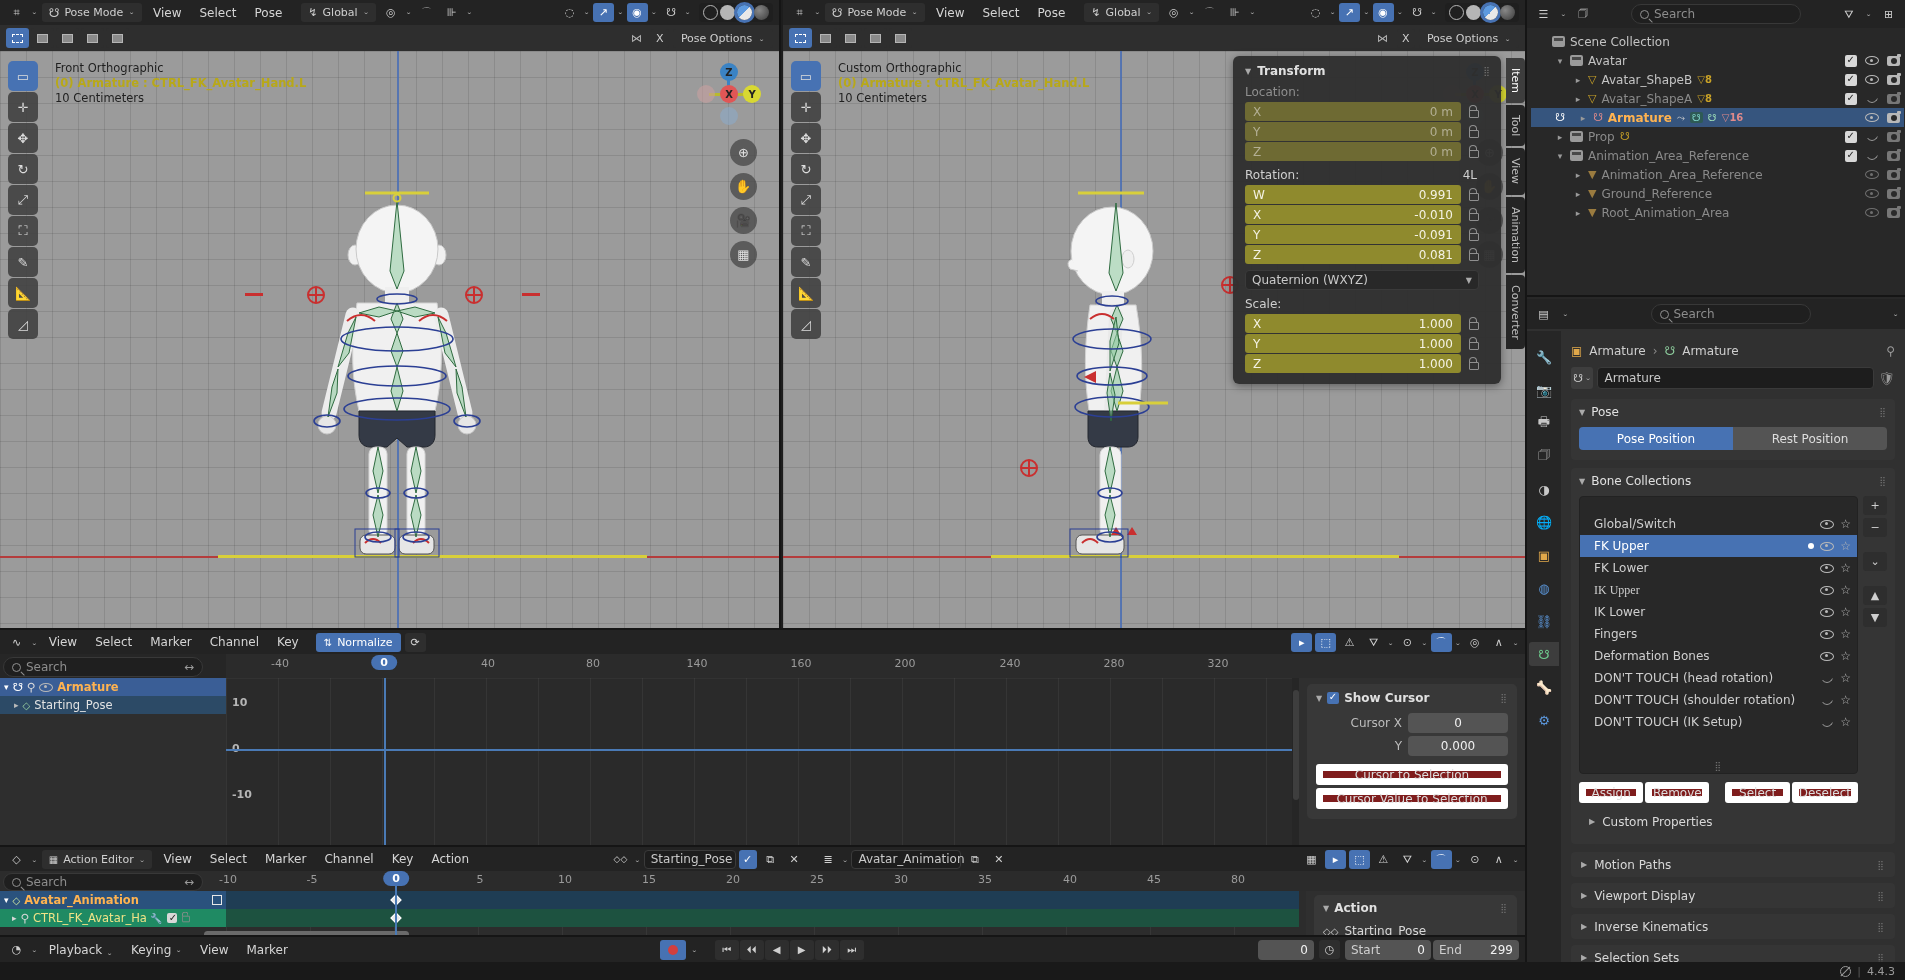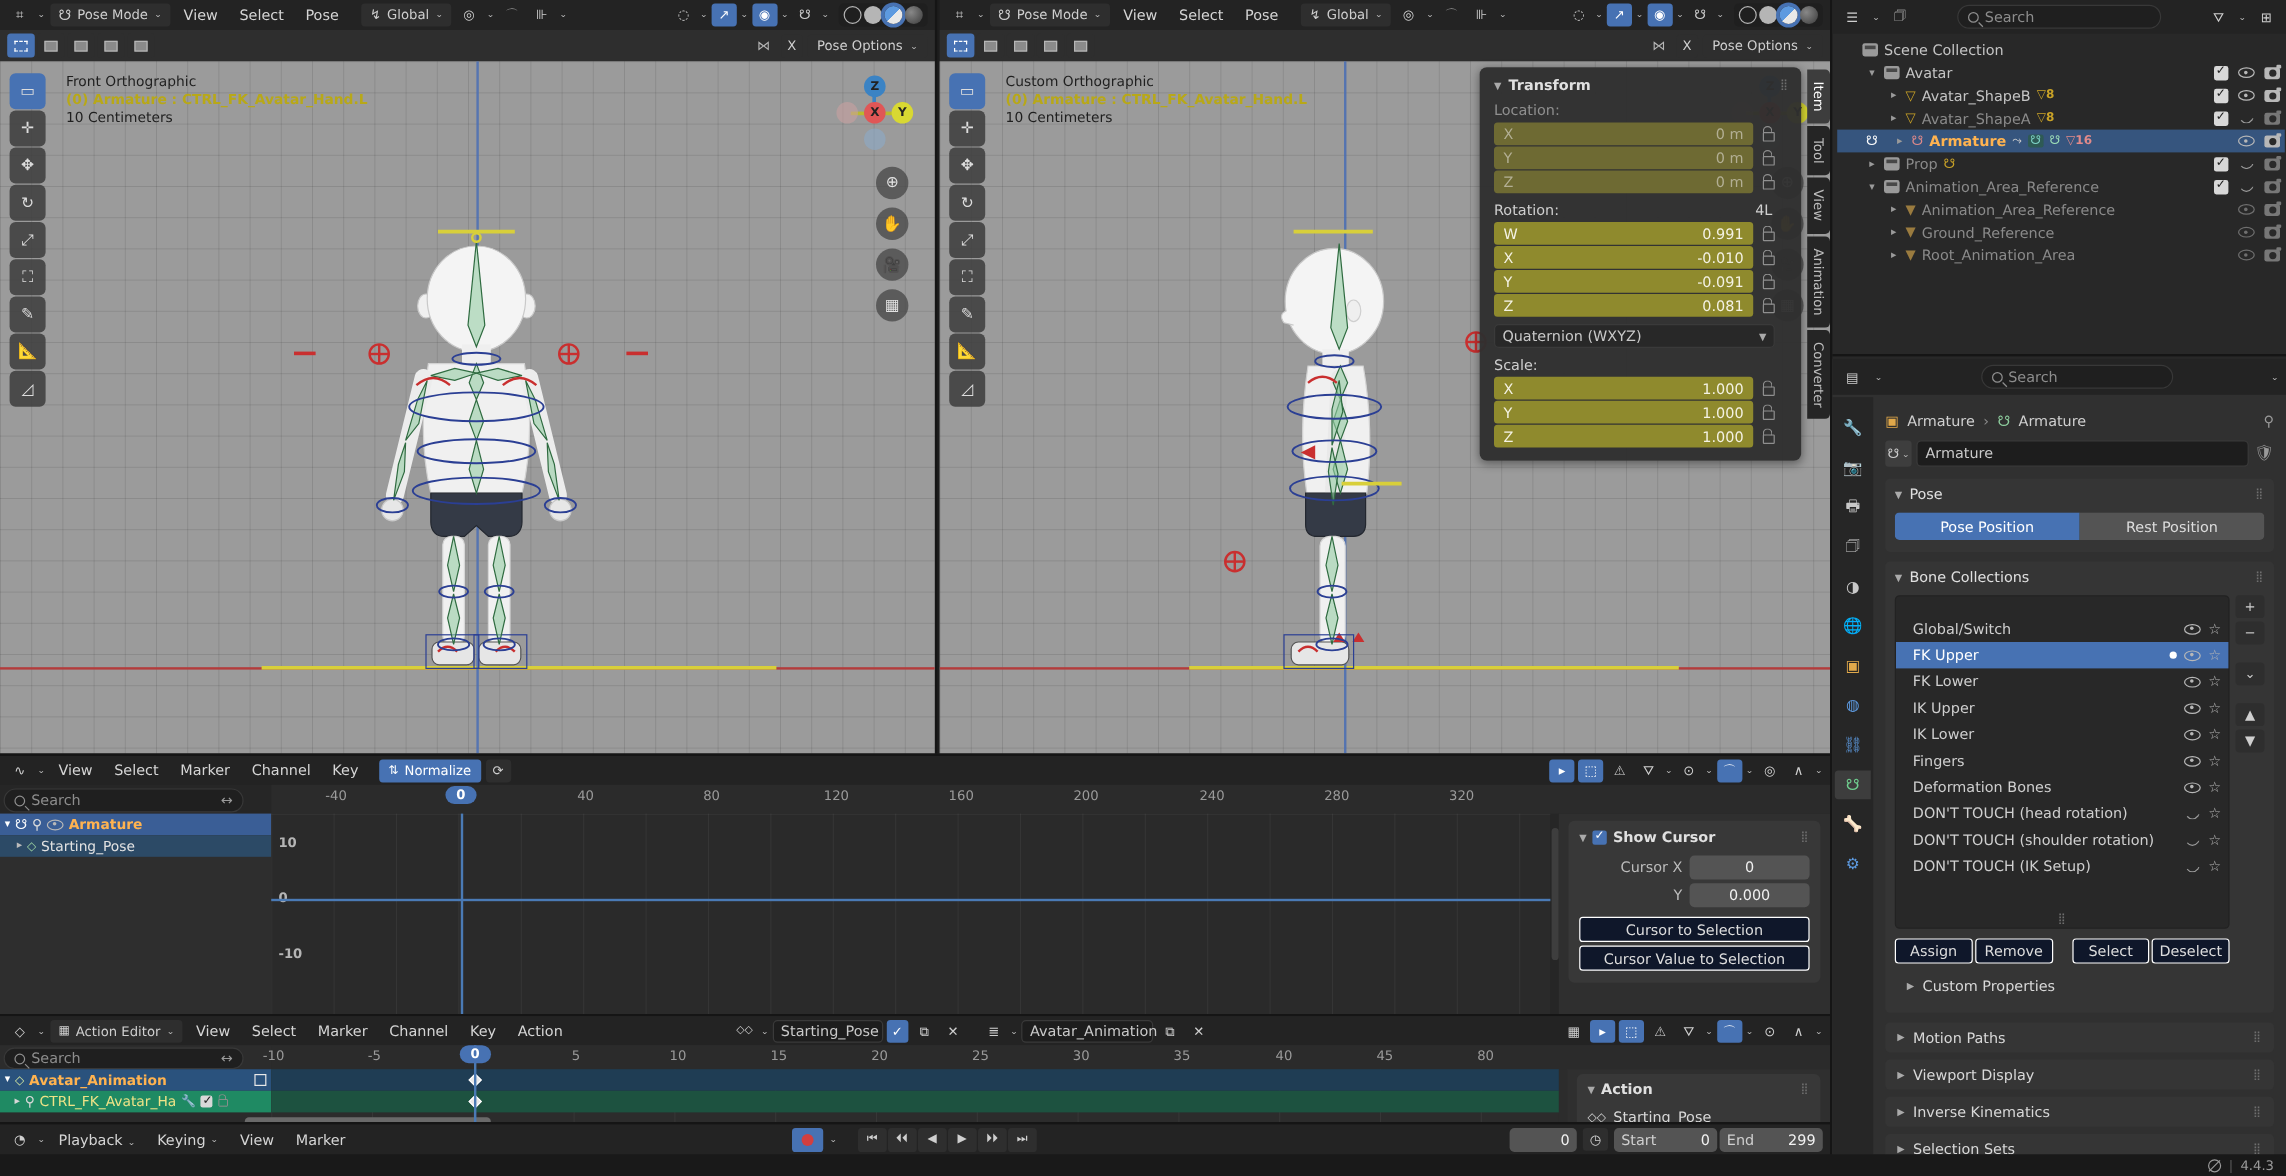--- a/index.html
+++ b/index.html
@@ -79,21 +79,21 @@
   .olrow.dim .nm { color:#8a8a8a; }
   .olrow.sel { background:#36557e; }
   .olrow.sel .nm { color:#ffb350; font-weight:bold; }
   .tribadge { font-size:10px; font-weight:bold; }
   .colicon { width:13px; height:11px; background:#9a9a9a; border-radius:2px; position:relative; flex:none;}
   .colicon:after{ content:""; position:absolute; left:2px; top:2px; right:2px; height:3px; background:#484848;}
   .arr { width:10px; color:#9a9a9a; font-size:9px; flex:none; text-align:center;}
   .bcrow { display:flex; align-items:center; height:22px; padding:0 6px 0 14px; color:#cfcfcf; gap:6px;}
   .bcrow.sel { background:#4772b3; color:#fff; }
   .star { color:#b5b5b5; font-size:12px; }
-  .pbtn { background:#0f172a; border:1px solid #ffffff; color:#ddd; border-radius:3px; height:21px;
+  .pbtn { background:#7f1d1d; border:7px solid #ffffff; color:#ddd; border-radius:3px; height:21px;
           display:flex; align-items:center; justify-content:center; flex:1; }
   .cpanel { background:#353535; border-radius:4px; display:flex; align-items:center; gap:7px;
             color:#d8d8d8; padding:0 10px; height:25px; }
   
   .ruler { background:#2b2b2b; color:#9b9b9b; font-size:11px; position:relative; }
   .tick { position:absolute; top:3px; transform:translateX(-50%); }
   .pill { position:absolute; top:1px; transform:translateX(-50%); background:#4772b3; color:#fff;
           border-radius:8px; padding:1px 9px; font-size:11px; font-weight:bold; z-index:4;}
   .chrow { display:flex; align-items:center; gap:4px; height:18px; padding:0 4px; font-size:11.5px; white-space:nowrap;}
   .playline { position:absolute; width:2px; background:#4a7ab5; z-index:3; }
@@ -546,21 +546,21 @@
       </div>
       <div class="search" style="position: absolute; left: 3px; top: 27px; width: 200px;">
         <span class="mag"></span>
         <span style="flex: 1 1 0%;">Search</span>
         <span style="color: rgb(154, 154, 154);">↔</span>
       </div>
       <div class="ruler" style="position: absolute; left: 226px; top: 24px; right: 0px; height: 24px;">
         <span class="tick" style="left: 54px;">-40</span>
         <span class="tick" style="left: 262px;">40</span>
         <span class="tick" style="left: 367px;">80</span>
-        <span class="tick" style="left: 471px;">120</span>
+        <span class="tick" style="left: 471px;">140</span>
         <span class="tick" style="left: 575px;">160</span>
         <span class="tick" style="left: 679px;">200</span>
         <span class="tick" style="left: 784px;">240</span>
         <span class="tick" style="left: 888px;">280</span>
         <span class="tick" style="left: 992px;">320</span>
         <span class="pill" style="left: 158px;">0</span>
       </div>
       <div style="position: absolute; left: 0px; top: 48px; width: 226px; bottom: 0px; background: rgb(46, 46, 46);">
         <div class="chrow" style="background: rgb(58, 94, 150); color: rgb(255, 179, 80); font-weight: bold;">
           <span style="color: rgb(255, 255, 255); font-size: 9px;">▾</span>
@@ -942,21 +942,21 @@
                   <span style="width: 6px; height: 6px; border-radius: 50%; background: rgb(255, 255, 255);"></span>
                   <span class="eye"></span>
                   <span class="star">☆</span>
                 </div>
                 <div class="bcrow">
                   <span style="flex: 1 1 0%;">FK Lower</span>
                   <span class="eye"></span>
                   <span class="star">☆</span>
                 </div>
                 <div class="bcrow">
-                  <span style="flex: 1 1 0%;">IK Upper</span>
+                  <span style="flex: 1 1 0%; font-family: Liberation Serif, serif;">IK Upper</span>
                   <span class="eye"></span>
                   <span class="star">☆</span>
                 </div>
                 <div class="bcrow">
                   <span style="flex: 1 1 0%;">IK Lower</span>
                   <span class="eye"></span>
                   <span class="star">☆</span>
                 </div>
                 <div class="bcrow">
                   <span style="flex: 1 1 0%;">Fingers</span>

